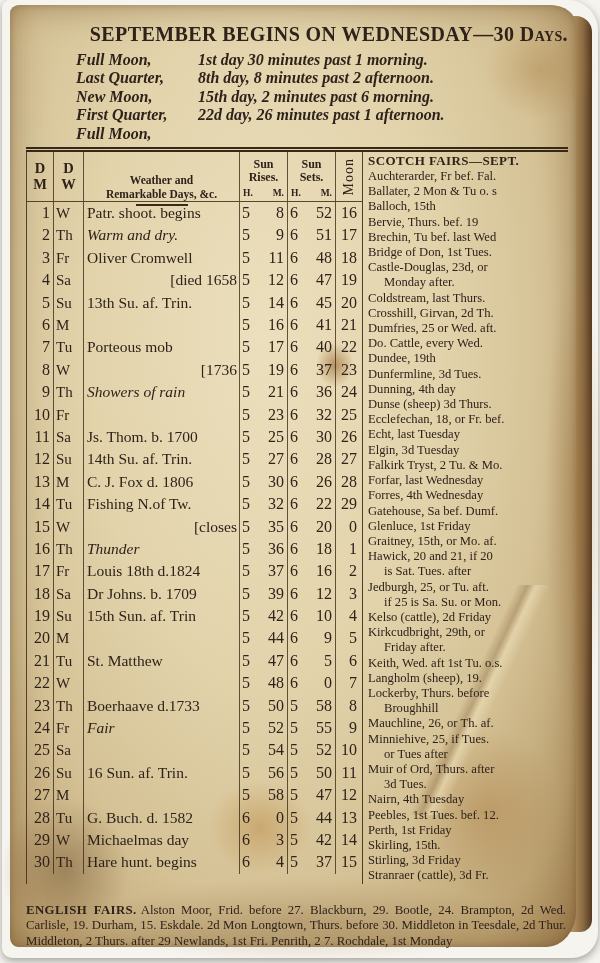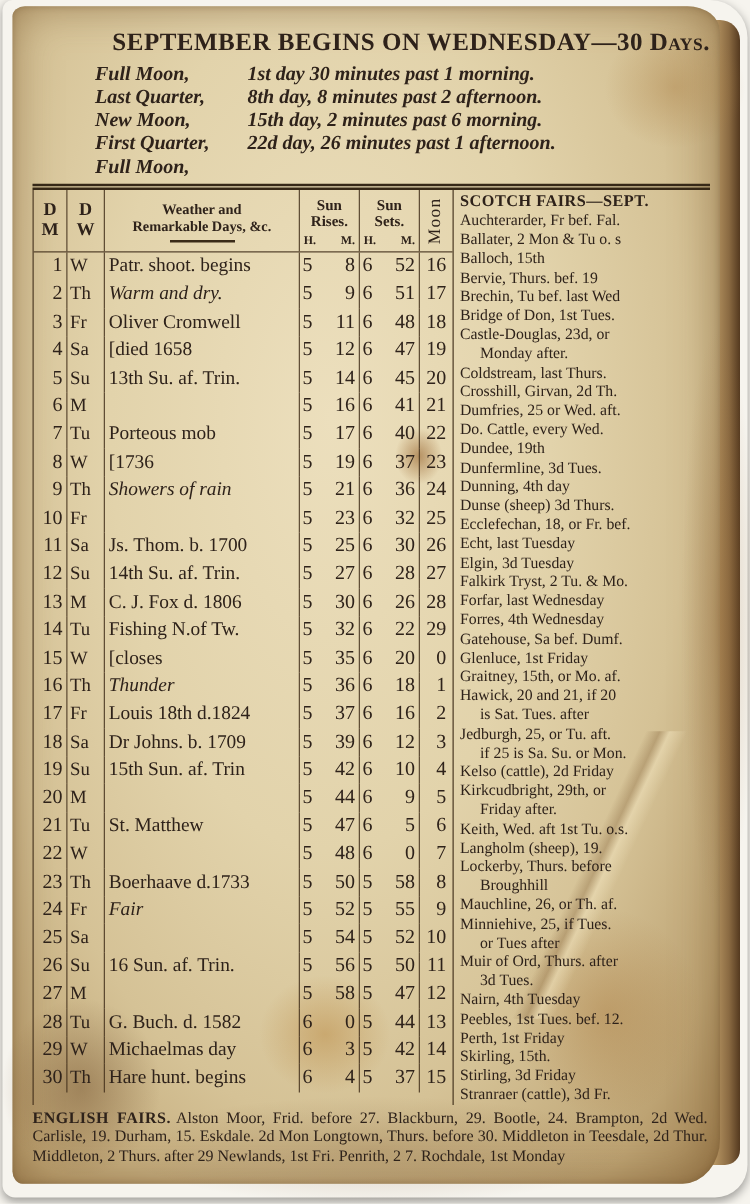--- a/index.html
+++ b/index.html
@@ -50,42 +50,42 @@
   .cal{width:335px;flex:none;border-left:1px solid rgba(62,44,24,.85);}
   .fairs{flex:1;border-left:1.4px solid rgba(62,44,24,.9);padding:1px 0 0 5px;}
 
   .cal *,.fairs *{box-sizing:border-box;}
   .bL{border-left:1px solid rgba(62,44,24,.8);}
 
   .cal-header{display:flex;height:50px;border-bottom:1.3px solid rgba(62,44,24,.85);}
   .hc{flex:none;}
   .hc-letters{font-size:14.5px;font-weight:bold;text-align:center;line-height:16px;padding-top:8px;}
   .c-dm{width:26px;}.c-dw{width:30px;}.c-rem{width:156px;}.c-sun{width:48px;}.c-moon{width:26px;display:flex;}
-  .wh{font-size:11.5px;font-weight:bold;text-align:center;line-height:12.5px;padding-top:10px;}
+  .wh{font-size:11.5px;font-weight:bold;text-align:center;line-height:12.5px;padding-top:22px;}
   .hrule{width:52px;height:2px;background:#3a2b18;margin:4px auto 0;}
   .sunh{font-size:12px;font-weight:bold;text-align:center;line-height:13px;padding-top:6px;}
   .hm{display:flex;justify-content:space-between;font-size:9.5px;font-weight:bold;padding:4px 3px 0 3px;}
   .vert{writing-mode:vertical-rl;transform:rotate(180deg);font-size:14px;letter-spacing:1px;margin:auto;}
 
   .r{display:flex;height:22.4px;line-height:22.4px;font-size:16px;}
   .r span{display:block;flex:none;}
   .dm{width:26px;text-align:right;padding-right:3px;}
   .dw{width:30px;padding-left:2px;font-size:15px;}
   .rem{width:156px;padding-left:3px;white-space:nowrap;overflow:hidden;font-size:15.5px;}
   .rem.it{font-style:italic;}
-  .rem.rt{padding-right:2px;}
+  .rem.rt{text-align:right;padding-right:2px;}
   .srh,.ssh{width:16px;padding-left:2px;}
   .srm,.ssm{width:32px;text-align:right;padding-right:3px;}
   .moonc{width:26px;text-align:right;padding-right:4px;}
 
   .fairs-title{font-size:13px;font-weight:bold;letter-spacing:.4px;white-space:nowrap;}
   .fl{font-size:12.6px;line-height:15.2px;white-space:nowrap;}
   .fl.ind{padding-left:16px;}
 
-  .ef{margin-top:3px;font-size:12.8px;line-height:15.6px;text-align:justify;padding-right:2px;}
+  .ef{margin-top:19px;font-size:12.8px;line-height:15.6px;text-align:justify;padding-right:2px;}
   .ef-title{font-weight:bold;letter-spacing:.4px;margin-right:4px;}
 </style>
 </head>
 <body>
 
 <div class="book">
   <div class="stack"></div>
 </div>
 
 <div class="page">

